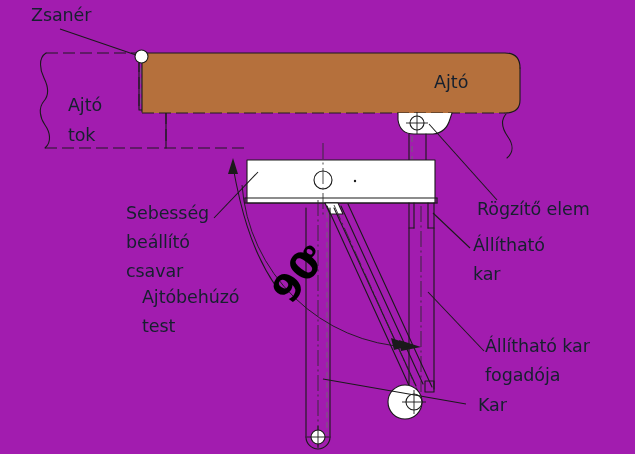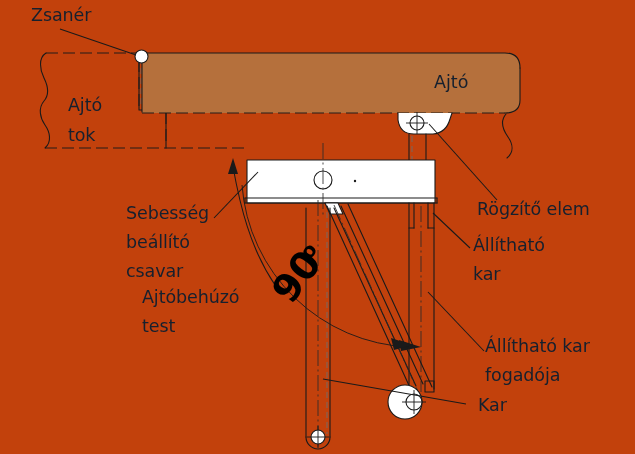--- a/index.html
+++ b/index.html
@@ -4,21 +4,21 @@
 <style>
   html, body {
     margin: 0;
     padding: 0;
     background: #ffffff;
   }
   #diagram-root {
     position: relative;
     width: 635px;
     height: 454px;
-    background: #c2410c;
+    background: #a21caf;
     font-family: "DejaVu Sans", sans-serif;
     overflow: hidden;
   }
   #diagram-svg {
     position: absolute;
     top: 0;
     left: 0;
     width: 635px;
     height: 454px;
     display: block;

